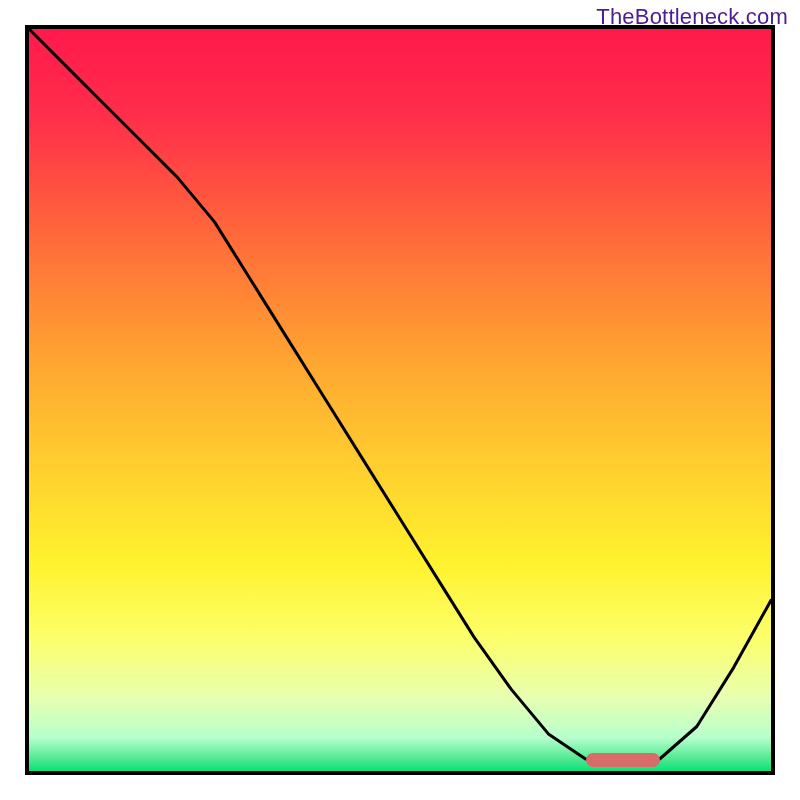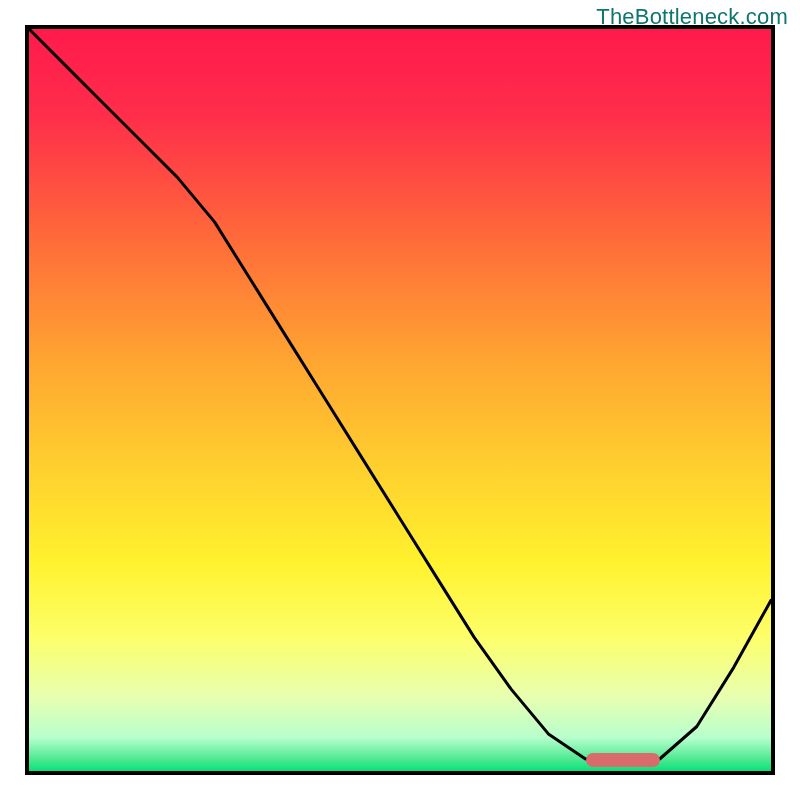--- a/index.html
+++ b/index.html
@@ -12,21 +12,21 @@
   }
   .frame {
     position: relative;
     width: 800px;
     height: 800px;
   }
   .attribution {
     position: absolute;
     top: 4px;
     right: 12px;
-    color: #0f766e;
+    color: #4c1d95;
     font-size: 22px;
     letter-spacing: 0.2px;
   }
   .plot-outer {
     position: absolute;
     left: 25px;
     top: 25px;
     width: 750px;
     height: 750px;
     border: 4px solid #000;

